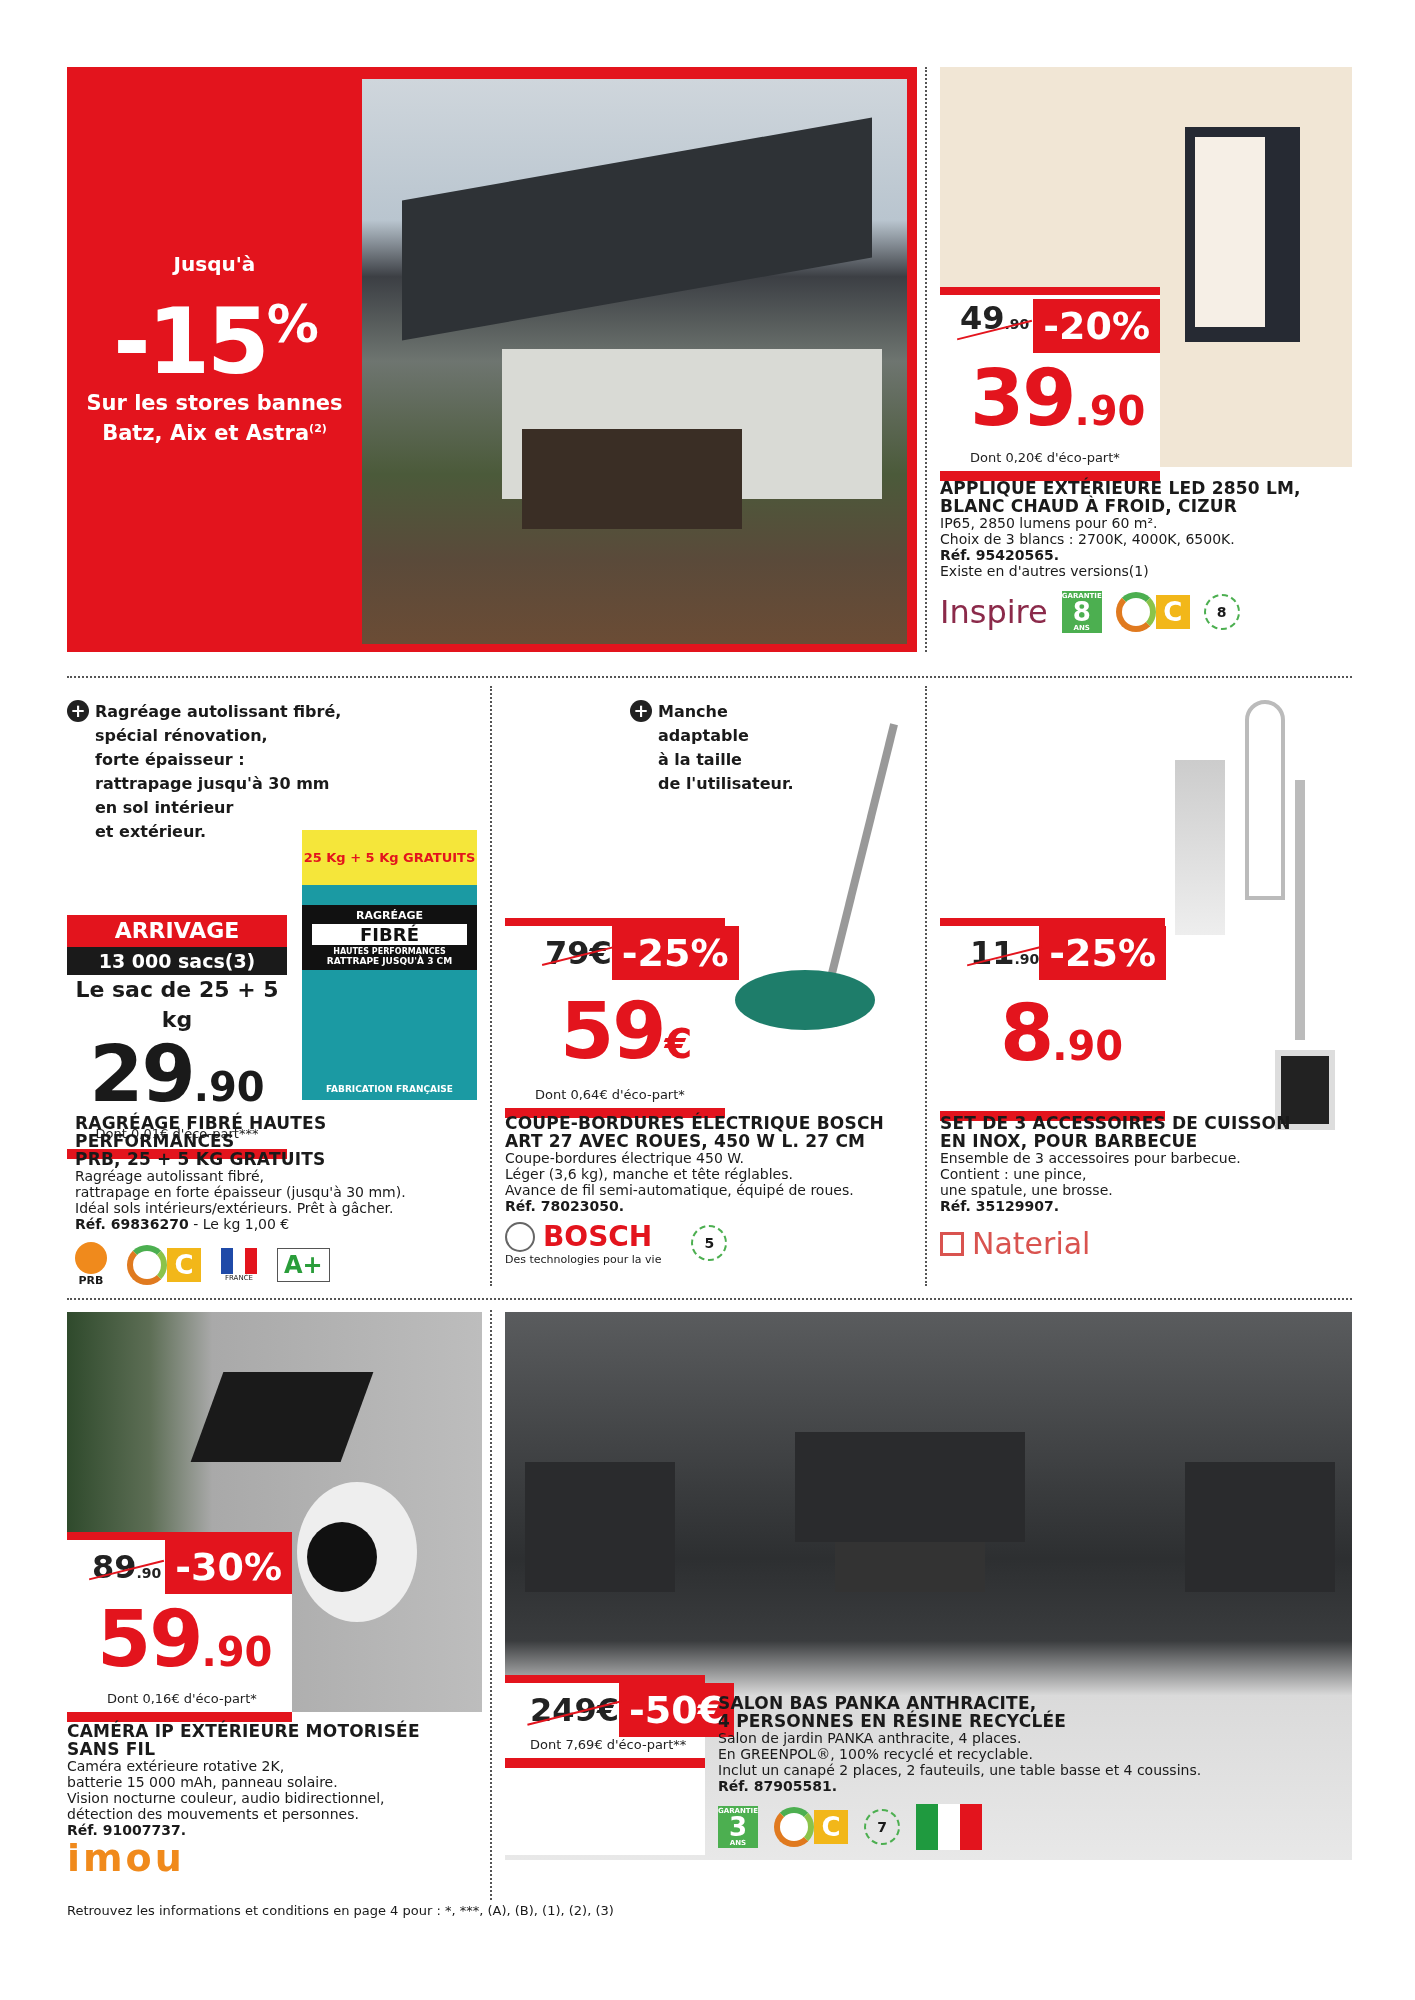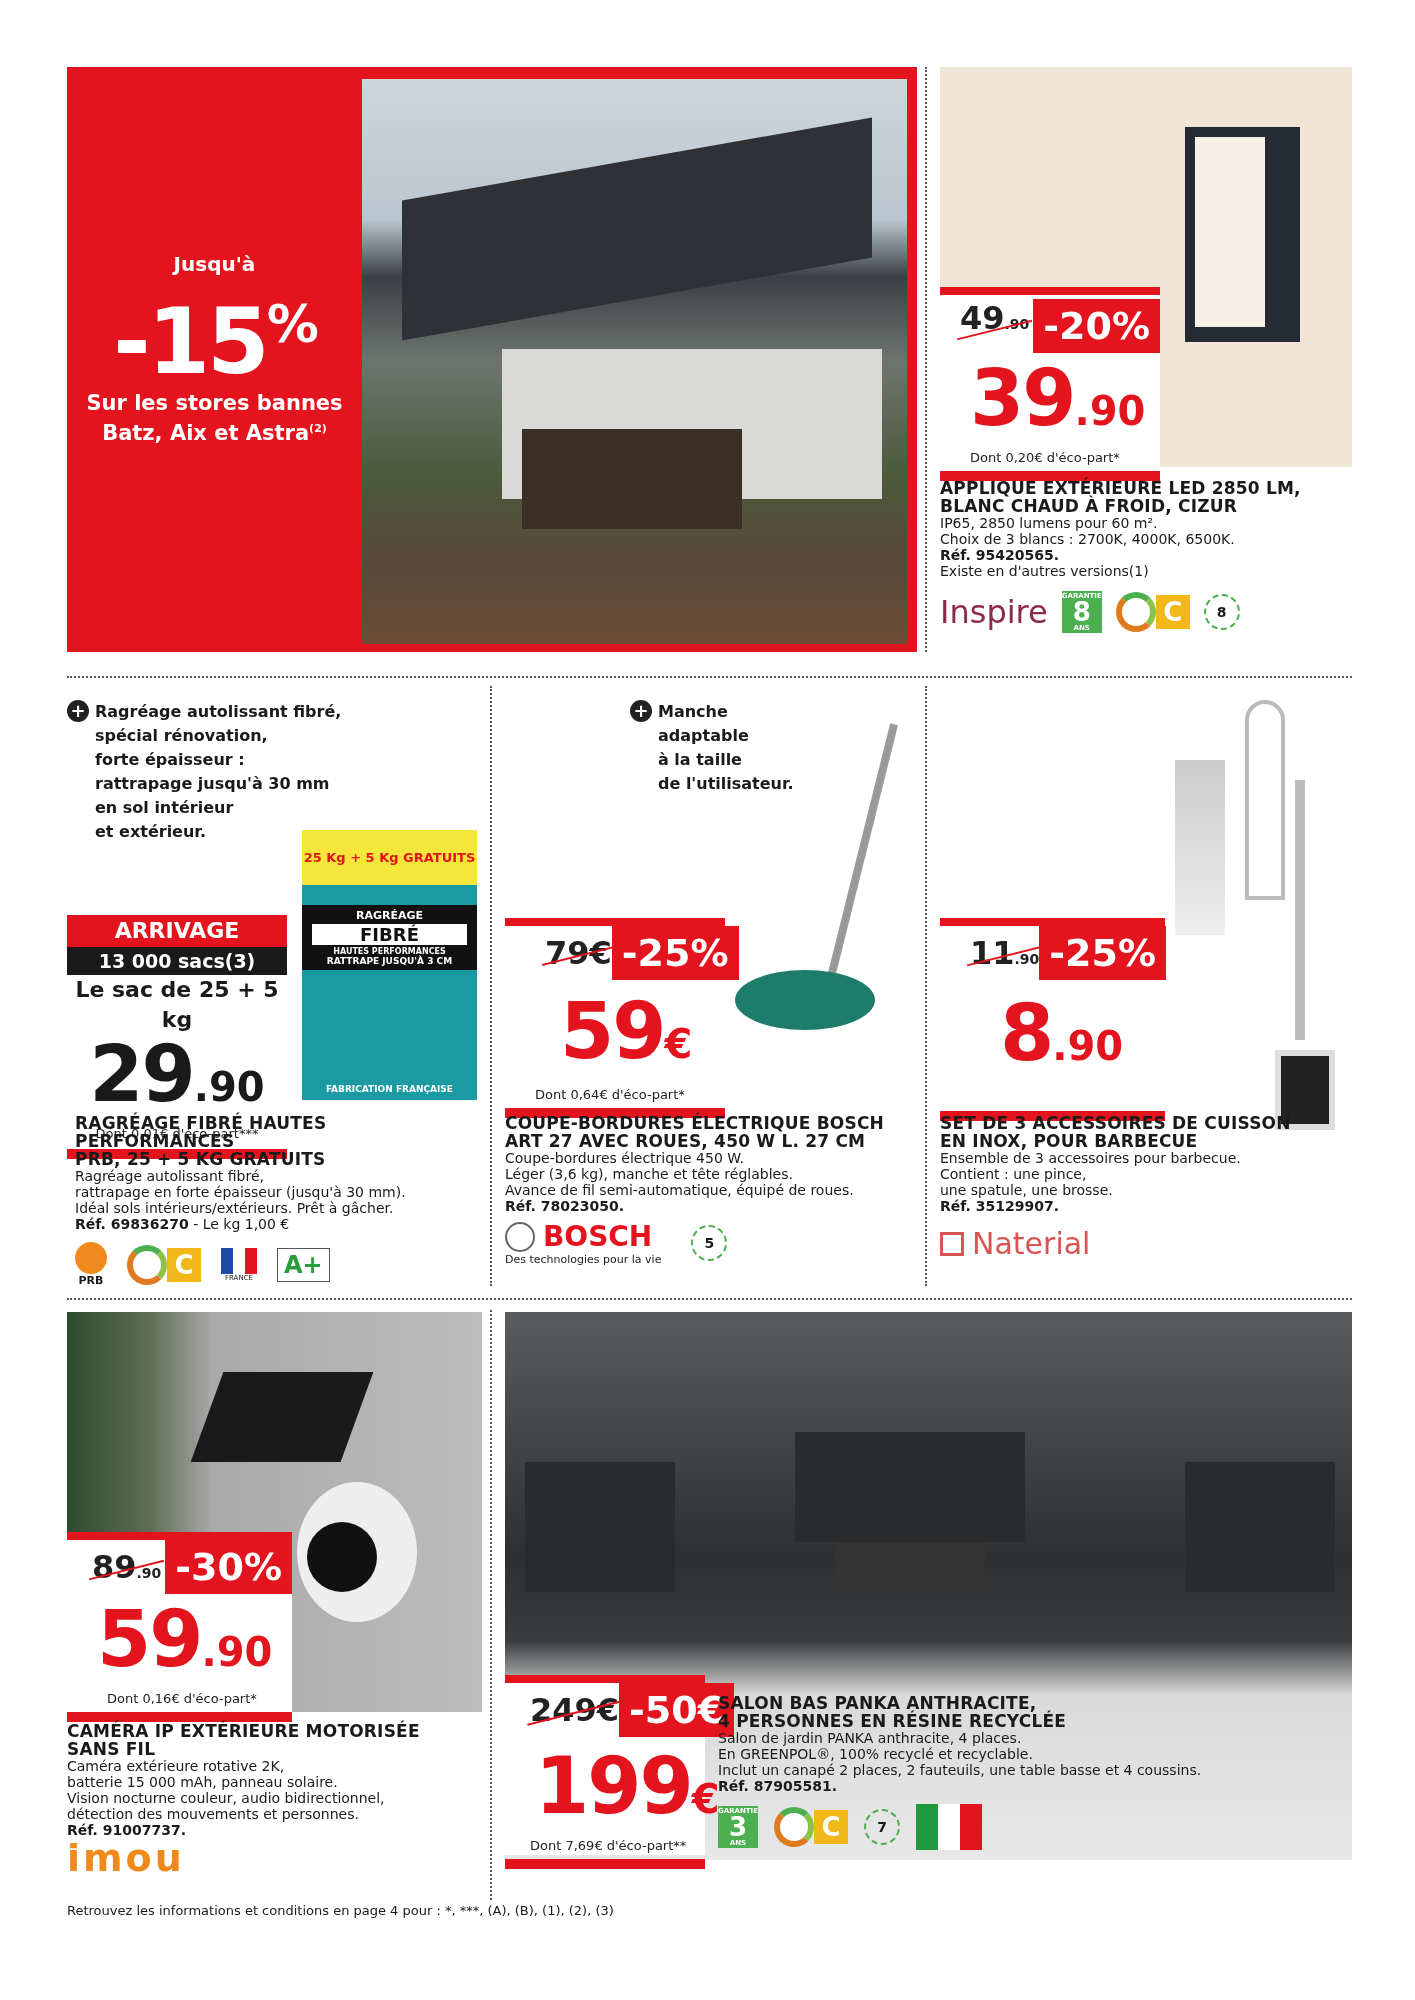--- a/index.html
+++ b/index.html
@@ -259,21 +259,20 @@
     <div class="abs" style="left:20px;top:150px;width:150px;height:130px;background:#2a2b2d"></div>
     <div class="abs" style="left:680px;top:150px;width:150px;height:130px;background:#2a2b2d"></div>
     <div class="abs" style="left:330px;top:230px;width:150px;height:50px;background:#333"></div>
   </div>
   <div class="abs" style="left:0;top:363px;width:200px;height:180px;background:#fff">
     <div class="bar-top" style="height:8px"></div>
     <div style="display:flex;justify-content:space-between;align-items:center;padding:0 0 0 25px">
       <span class="oldp">249€</span>
       <span class="disc">-50€</span>
     </div>
-    <div class="newp" style="padding-left:30px;margin-top:10px"><span>199</span><small>€</small></div>
     <div class="eco" style="padding-left:25px">Dont 7,69€ d'éco-part**</div>
     <div class="bar-bot" style="margin-top:6px"></div>
   </div>
   <div class="abs" style="left:213px;top:382px;width:620px">
     <div class="title">SALON BAS PANKA ANTHRACITE,</div>
     <div class="title">4 PERSONNES EN RÉSINE RECYCLÉE</div>
     <div class="desc">Salon de jardin PANKA anthracite, 4 places.</div>
     <div class="desc">En GREENPOL®, 100% recyclé et recyclable.</div>
     <div class="desc">Inclut un canapé 2 places, 2 fauteuils, une table basse et 4 coussins.</div>
     <div class="desc ref">Réf. 87905581.</div>

